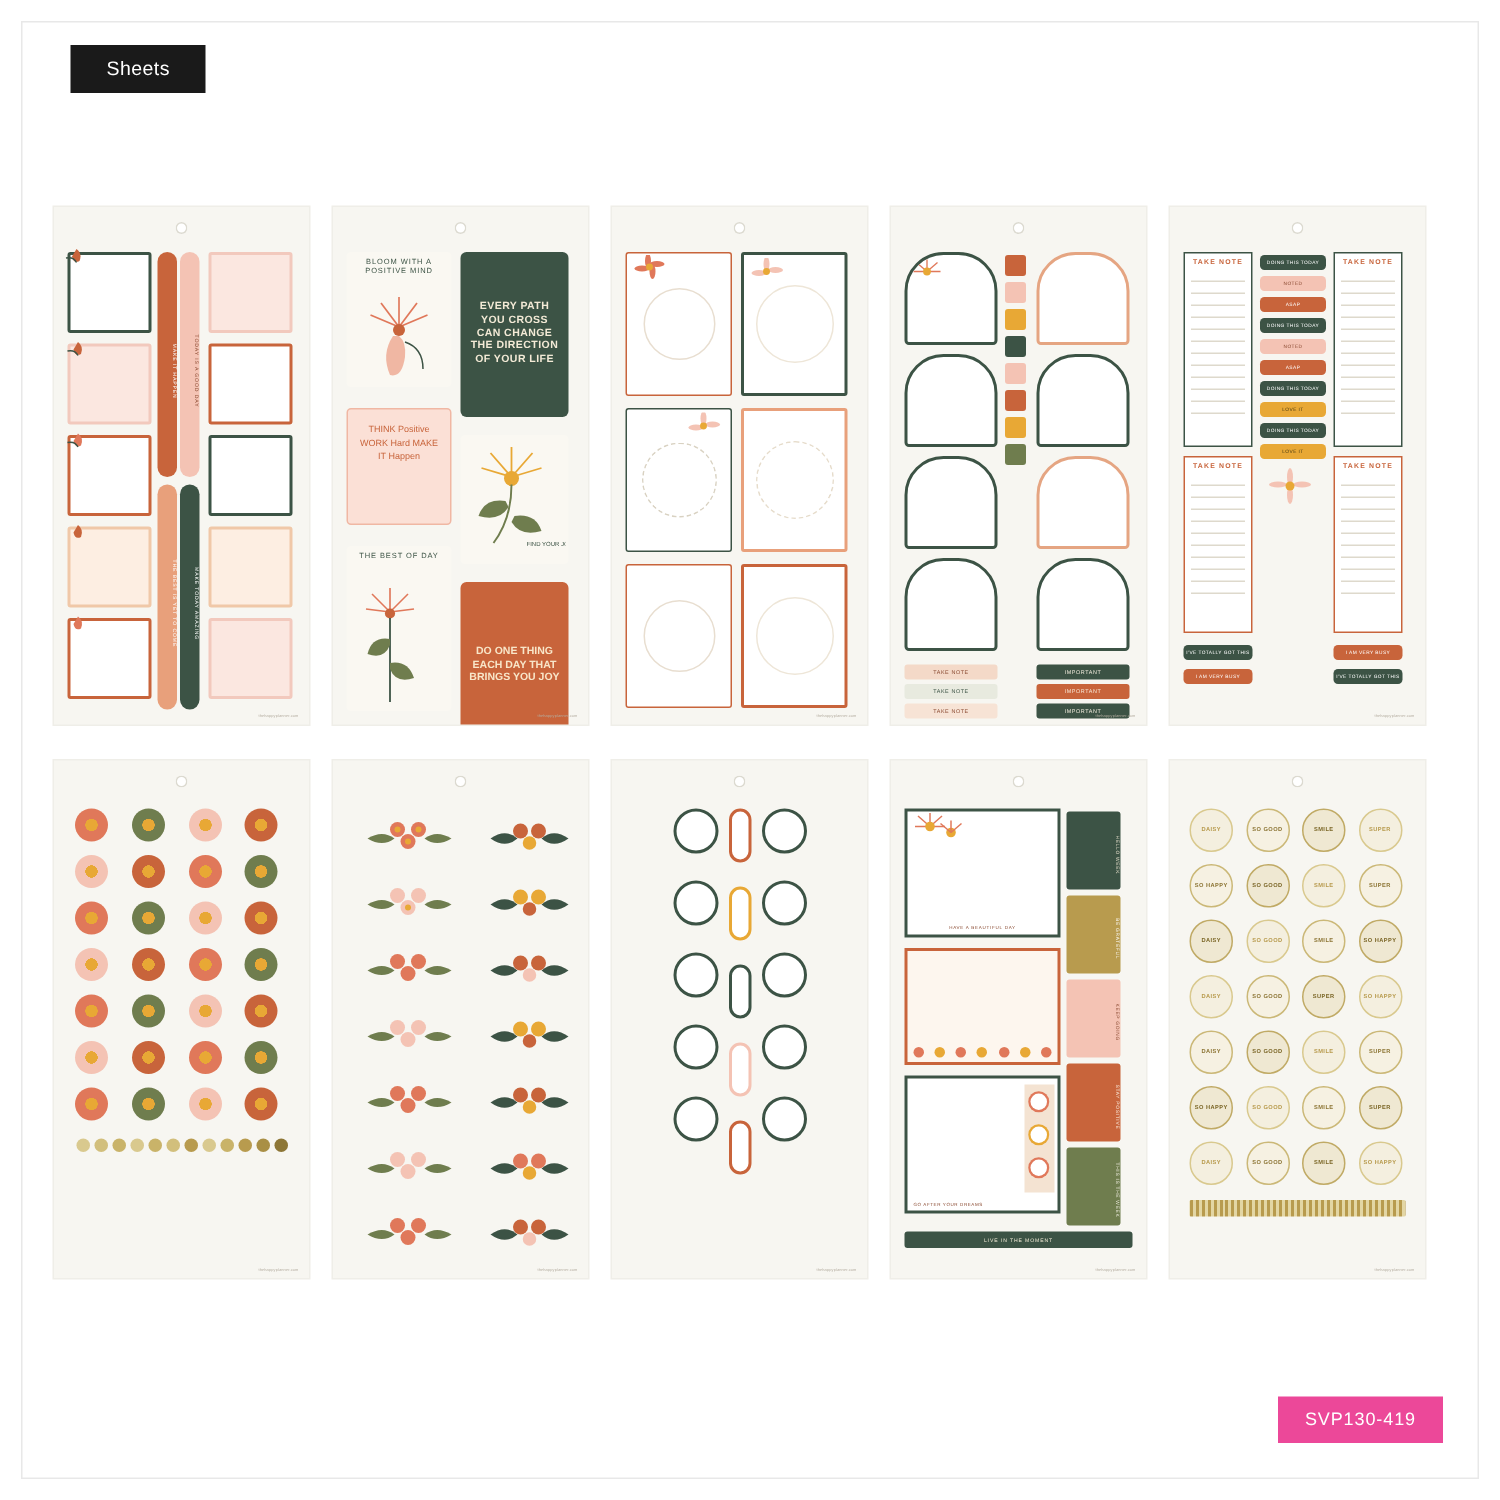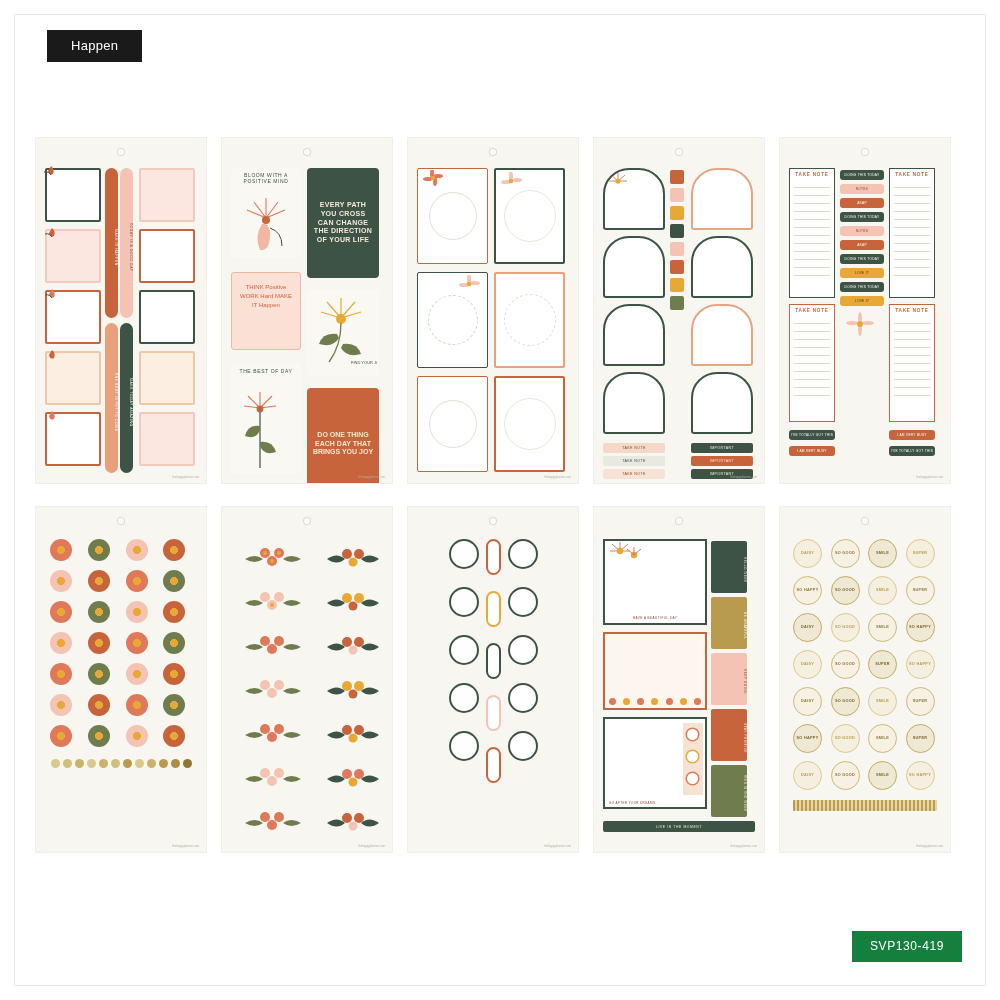--- a/index.html
+++ b/index.html
@@ -44,21 +44,21 @@
     box-sizing: border-box;
     min-width: 82px;
     text-align: center;
   }
 
   
   #sku-badge {
     position: absolute;
     right: 38px;
     bottom: 38px;
-    background: #15803d;
+    background: #ec4899;
     color: #ffffff;
     font-size: 12px;
     letter-spacing: 0.6px;
     padding: 8px 18px 9px 18px;
   }
 
   
   #sheet-grid {
     position: absolute;
     left: 36px;
@@ -277,21 +277,21 @@
   }
 
   .tiny { font-size: 3px; letter-spacing: 0.2px; }
 </style>
 </head>
 <body>
 
 <div id="page">
   <div id="frame"></div>
 
-  <div id="sheets-badge">Happen</div>
+  <div id="sheets-badge">Sheets</div>
   <div id="sku-badge">SVP130-419</div>
 
   <div id="sheet-grid">
 
     <div class="sheet-row">
 
       <div class="sheet">
         <div class="punch"></div>
         <div class="s1">
           <div class="left">

